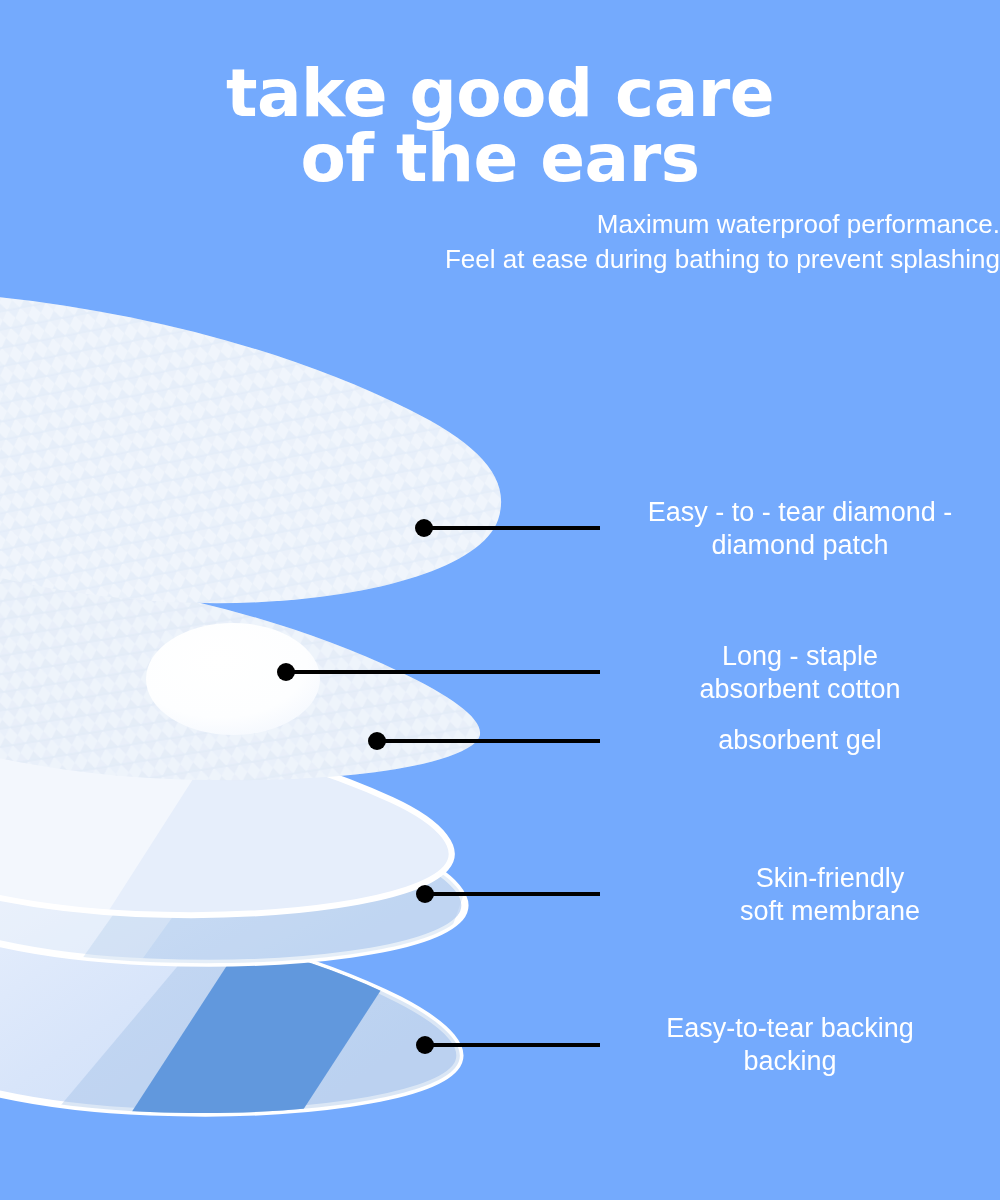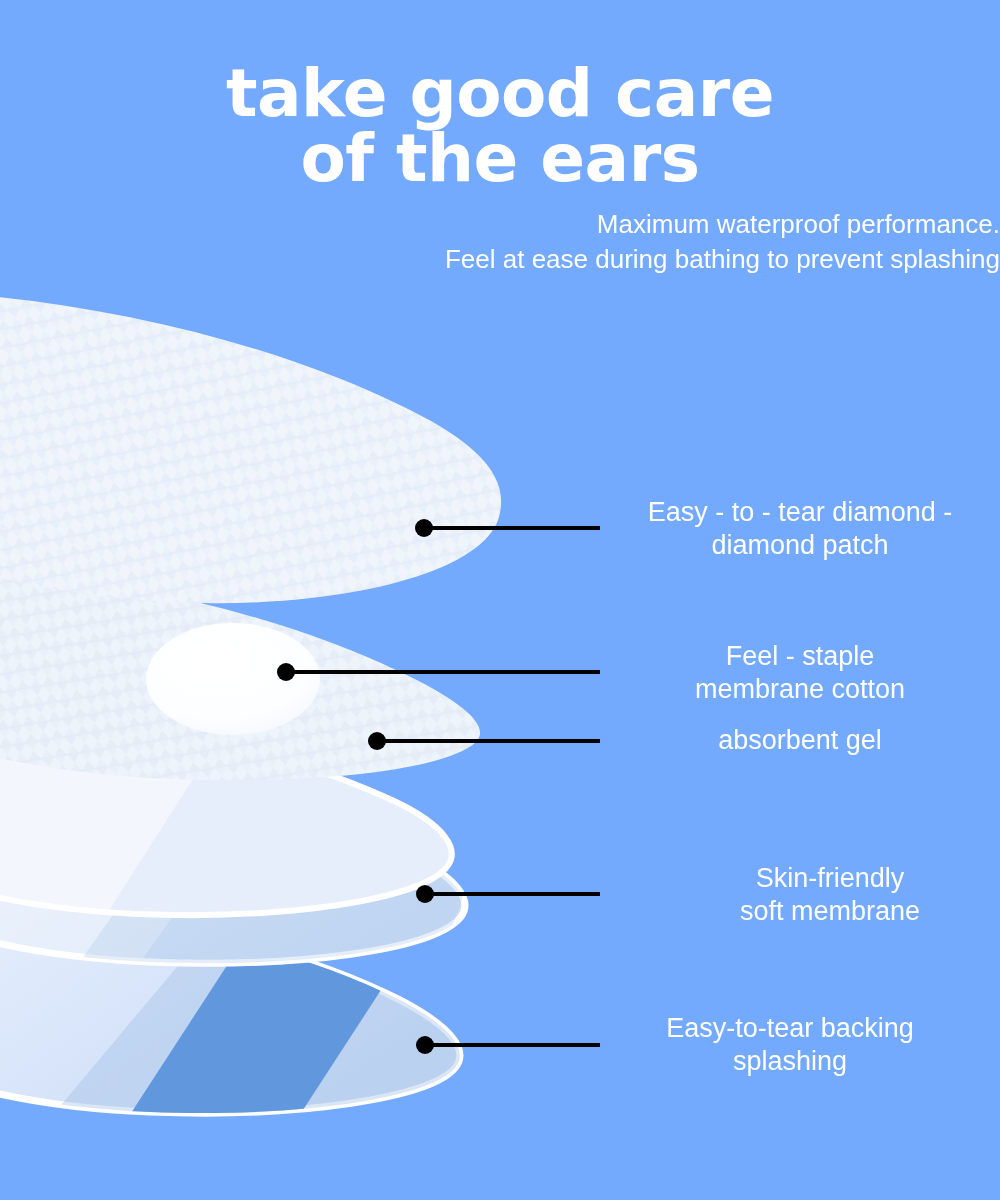--- a/index.html
+++ b/index.html
@@ -244,33 +244,33 @@
   </div>
 
   <div class="callouts">
 
     <div class="callout-label cl-1">
       <span>Easy - to - tear diamond -</span><br>
       <span>diamond patch</span>
     </div>
 
     <div class="callout-label cl-2">
-      <span>Feel - staple</span><br>
-      <span>membrane cotton</span>
+      <span>Long - staple</span><br>
+      <span>absorbent cotton</span>
     </div>
 
     <div class="callout-label cl-3">
       <span>absorbent gel</span>
     </div>
 
     <div class="callout-label cl-4">
       <span>Skin-friendly</span><br>
       <span>soft membrane</span>
     </div>
 
     <div class="callout-label cl-5">
       <span>Easy-to-tear backing</span><br>
-      <span>splashing</span>
+      <span>backing</span>
     </div>
 
   </div>
 
 </div>
 
 </body></html>

